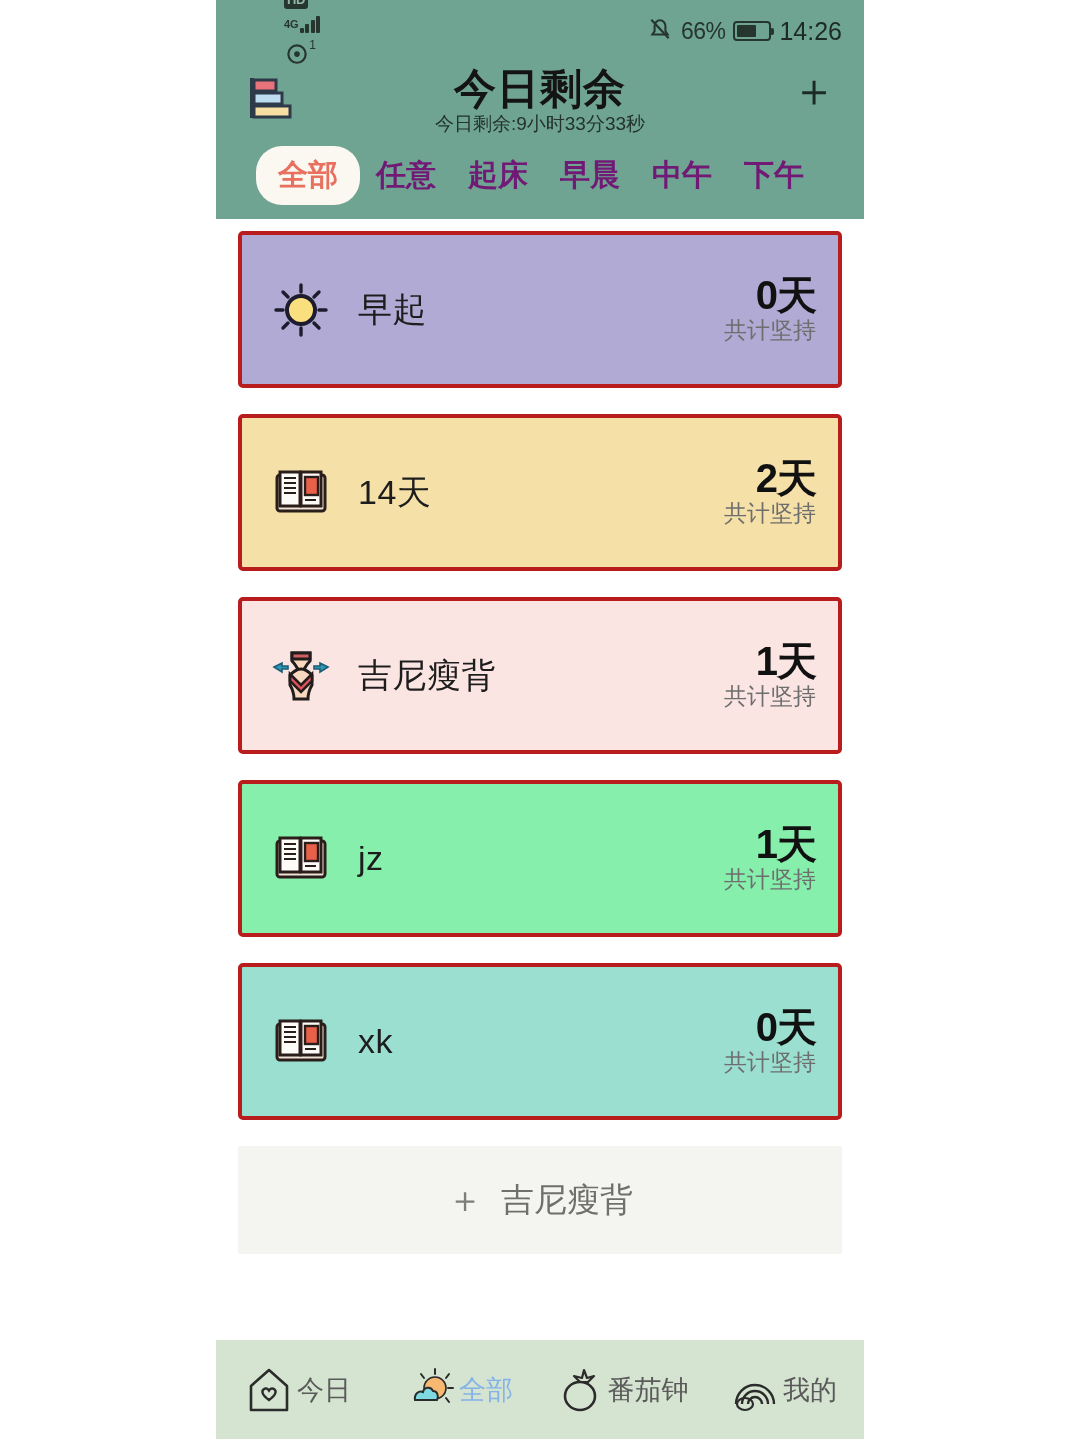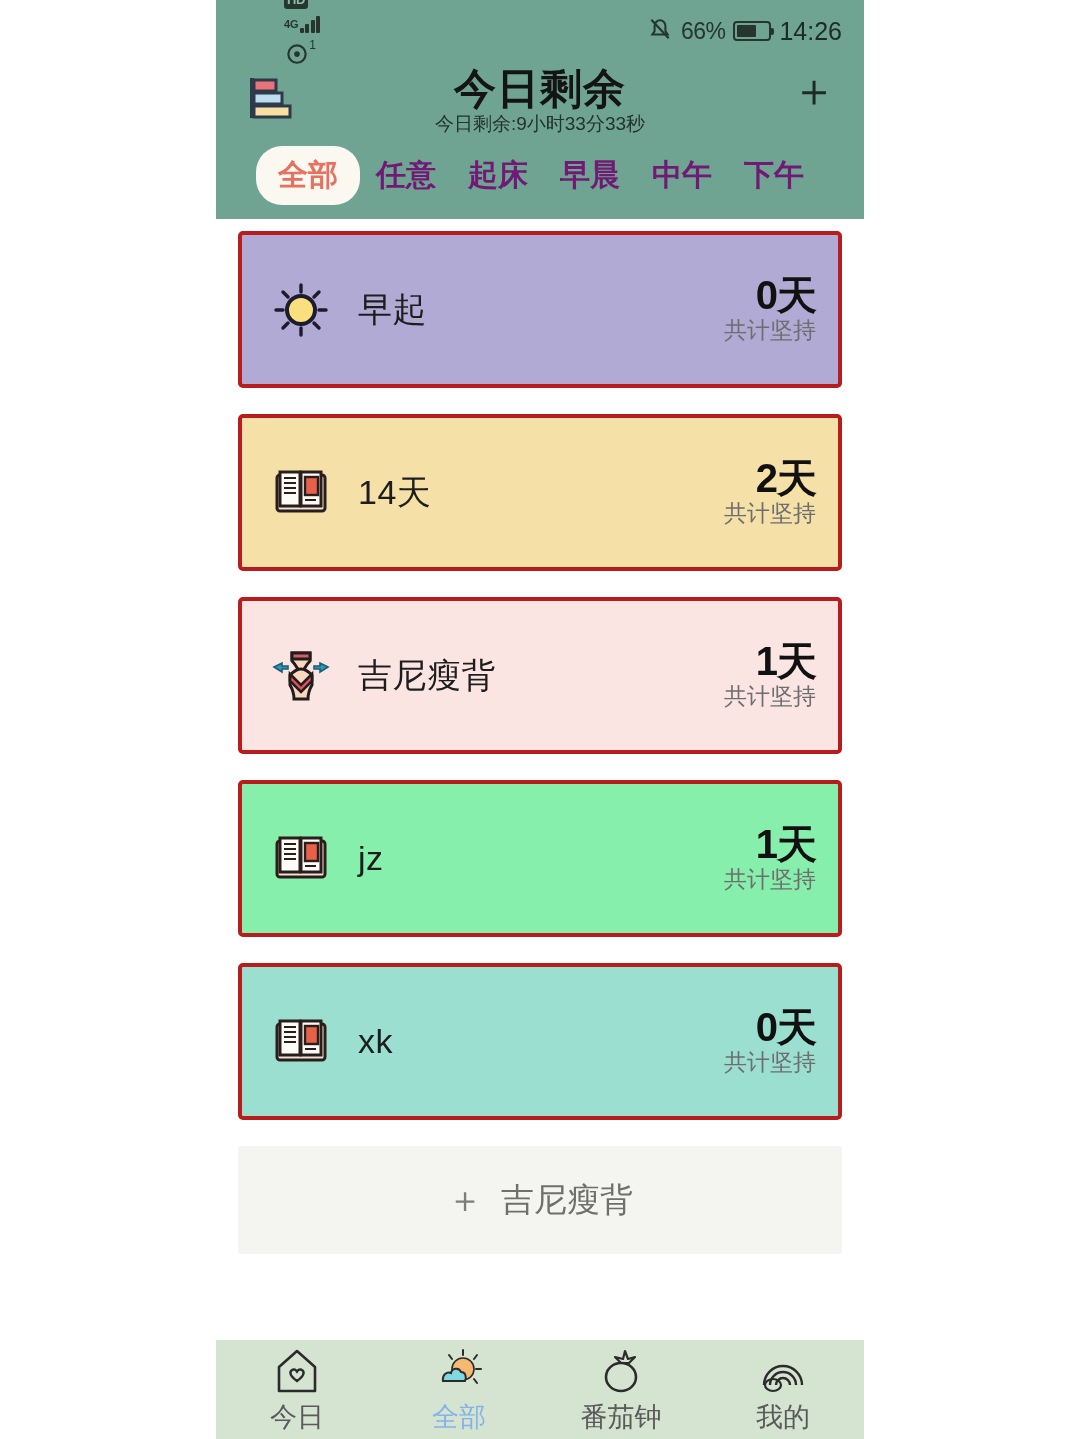--- a/index.html
+++ b/index.html
@@ -122,21 +122,21 @@
   }
   .add-habit .ap { font-size: 36px; color: #7d7d79; font-weight: 300; line-height: 1; }
   .add-habit .al { font-size: 33px; color: #6f6f6b; }
 
   
   .bottomnav {
     position: absolute; left: 0; bottom: 0; width: 648px; height: 99px;
     background: #d5e4d1; display: flex; align-items: center;
   }
   .navitem {
-    flex: 1; display: flex; flex-direction: column;
+    flex: 1; display: flex; flex-direction: row;
     align-items: center; justify-content: center; gap: 2px;
   }
   .navitem .nicon { width: 52px; height: 52px; }
   .navitem .nlabel { font-size: 27px; color: #5a5a5a; }
   .navitem.active .nlabel { color: #85b3e8; }
 </style>
 </head>
 <body>
 
 <div id="phone">

